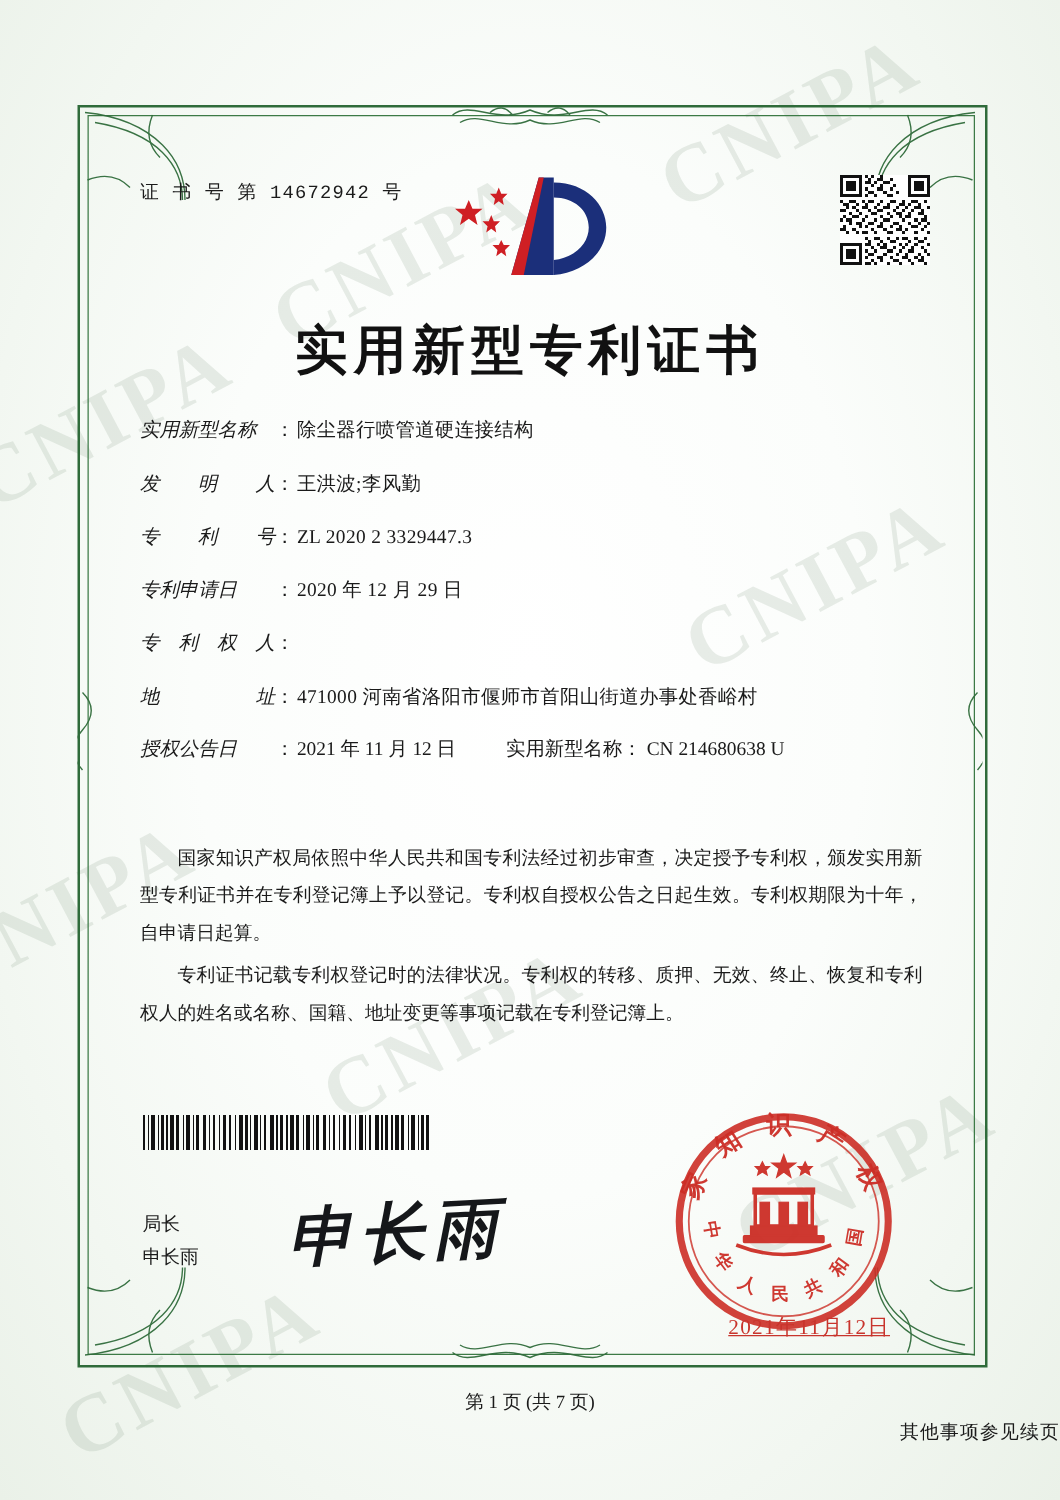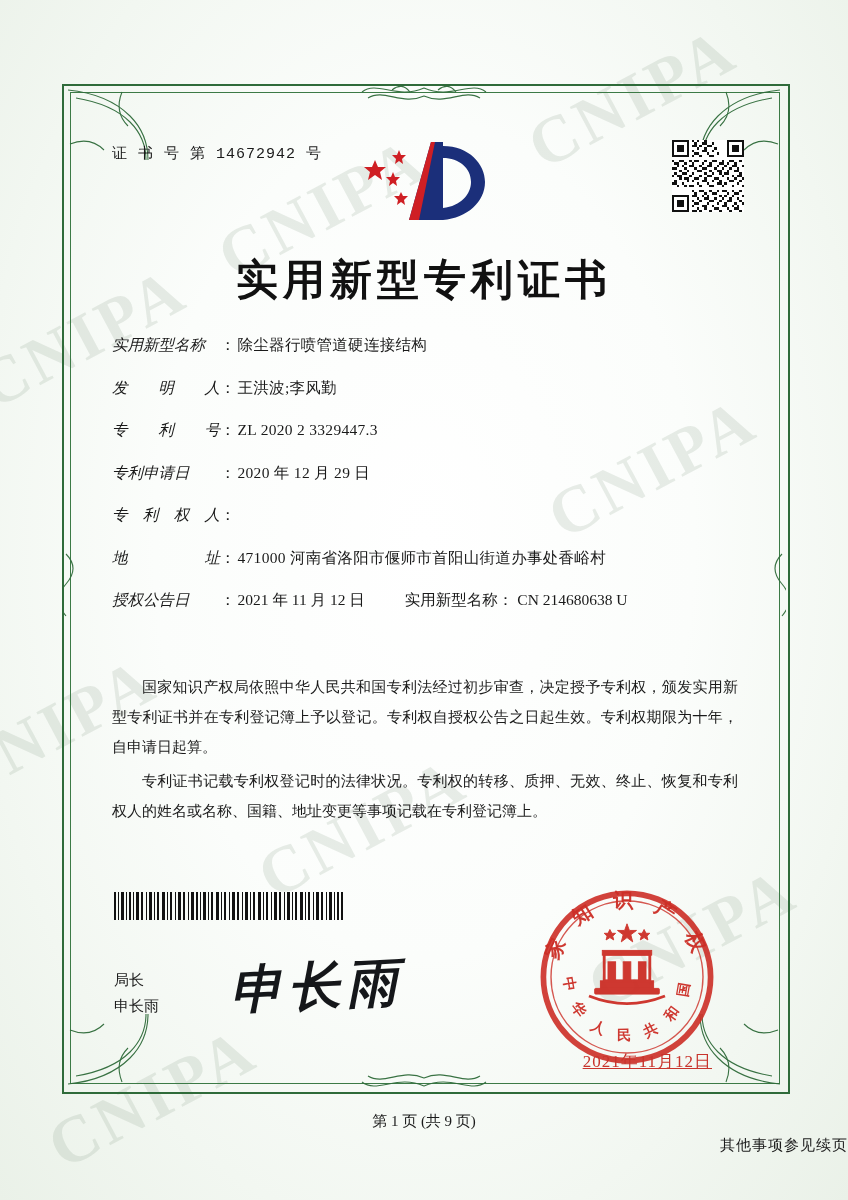--- a/index.html
+++ b/index.html
@@ -642,17 +642,17 @@
         <rect x="112" y="84" width="8" height="20"></rect>
         <rect x="74" y="72" width="52" height="5"></rect>
         <polygon points="100,44 102.5,51 110,51 104,55.5 106,63 100,58.5 94,63 96,55.5 90,51 97.5,51"></polygon>
         <polygon points="82,50 84,54 88,54 85,57 86,61 82,58.5 78,61 79,57 76,54 80,54"></polygon>
         <polygon points="118,50 120,54 124,54 121,57 122,61 118,58.5 114,61 115,57 112,54 116,54"></polygon>
         <path d="M60 120 q40 16 80 0" fill="none" stroke-width="3"></path>
       </g>
     </svg>
     <div class="seal-date">2021年11月12日</div>
 
-    <div class="page-no">第 1 页 (共 9 页)</div>
+    <div class="page-no">第 1 页 (共 7 页)</div>
   </div>
 
   <div class="footer-note">其他事项参见续页</div>
 </div>
 
 </body></html>

